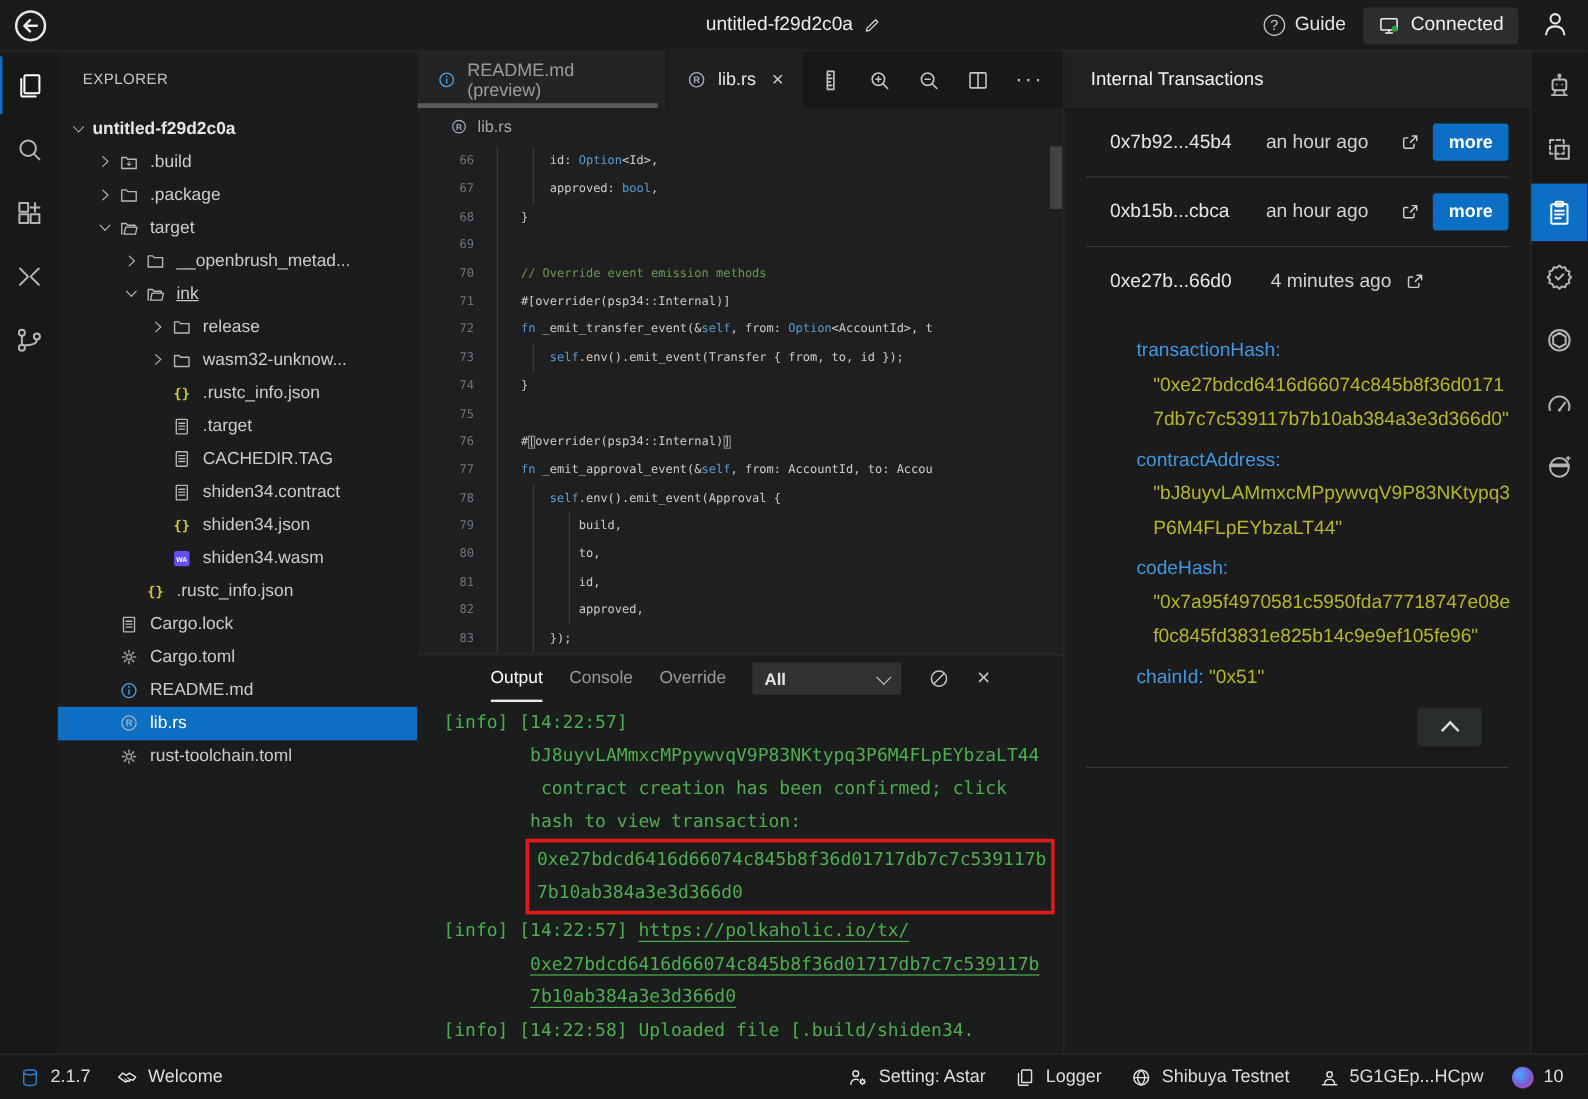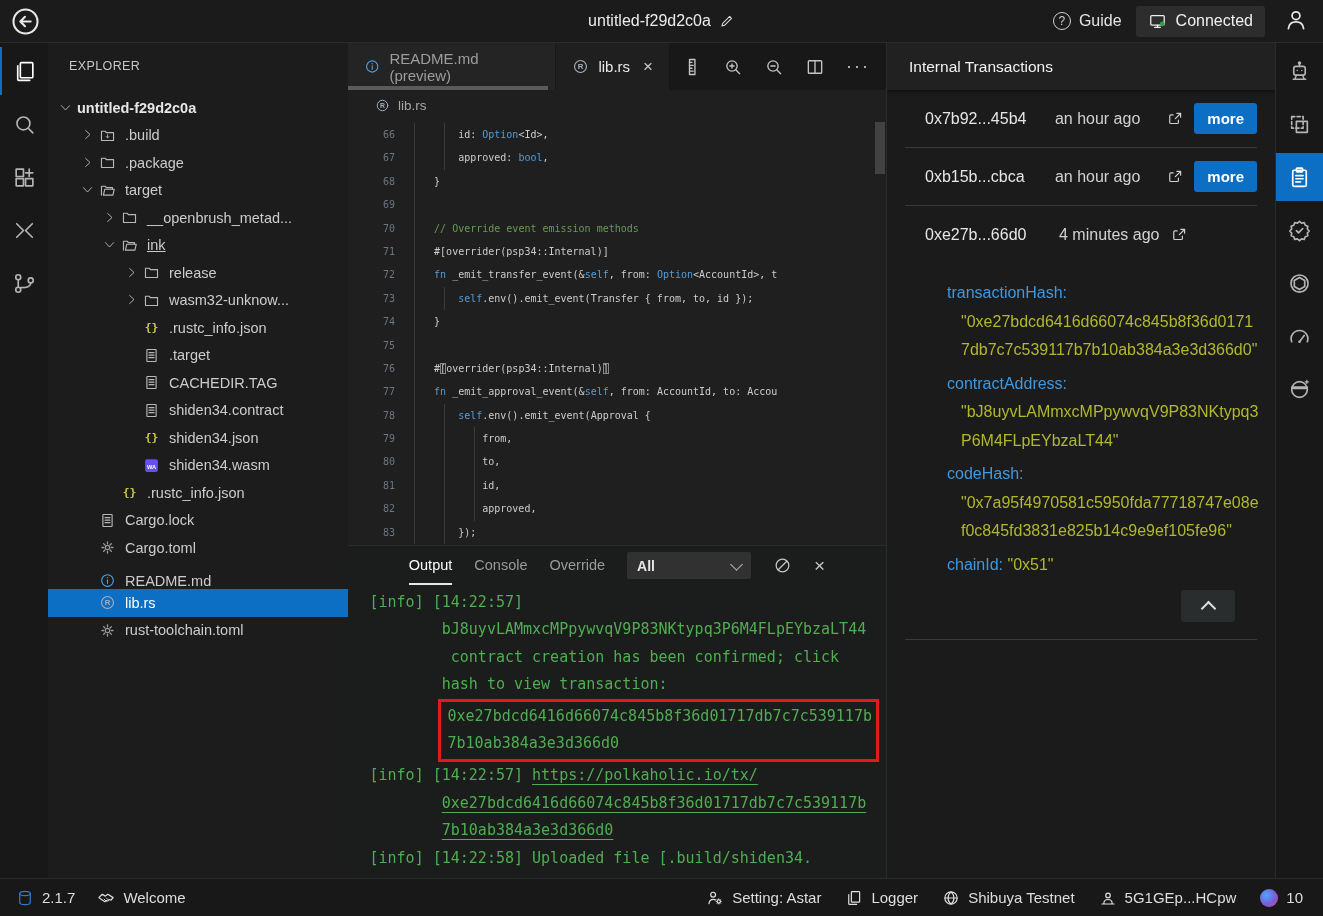--- a/index.html
+++ b/index.html
@@ -384,21 +384,21 @@
             <span class="lbl">Cargo.lock</span>
           </div>
           <div class="tree-row" style="padding-left: 32px;">
             <span class="ic chev"></span>
             <span class="ficon c-gear"><svg viewBox="0 0 24 24" fill="none" stroke="currentColor" stroke-width="1.6" stroke-linecap="round" stroke-linejoin="round">
                 <circle cx="12" cy="12" r="3"></circle>
                 <path d="M12 4.2v2.6M12 17.2v2.6M4.2 12h2.6M17.2 12h2.6M6.5 6.5l1.9 1.9M15.6 15.6l1.9 1.9M17.5 6.5l-1.9 1.9M8.4 15.6l-1.9 1.9" stroke-width="1.9"></path>
               </svg></span>
             <span class="lbl">Cargo.toml</span>
           </div>
-          <div class="tree-row" style="padding-left: 32px; align-items: flex-end;">
+          <div class="tree-row" style="padding-left: 32px;">
             <span class="ic chev"></span>
             <span class="ficon c-info"><svg viewBox="0 0 24 24" fill="none" stroke="currentColor" stroke-width="1.6" stroke-linecap="round" stroke-linejoin="round">
                 <circle cx="12" cy="12" r="8.2"></circle>
                 <path d="M12 11v5"></path>
                 <circle cx="12" cy="7.9" r="1" fill="currentColor" stroke="none"></circle>
               </svg></span>
             <span class="lbl">README.md</span>
           </div>
           <div class="tree-row selected" style="padding-left: 32px;">
             <span class="ic chev"></span>
@@ -527,21 +527,21 @@
           <div class="code-line">
             <span class="gutter">77</span>
             <span class="lc"><span class="g" style="left: 4px;"></span><span class="t-fg">    </span><span class="t-kw">fn</span><span class="t-fg"> _emit_approval_event(&amp;</span><span class="t-kw">self</span><span class="t-fg">, from: AccountId, to: Accou</span></span>
           </div>
           <div class="code-line">
             <span class="gutter">78</span>
             <span class="lc"><span class="g" style="left: 4px;"></span><span class="g" style="left: 34px;"></span><span class="t-fg">        </span><span class="t-kw">self</span><span class="t-fg">.env().emit_event(Approval {</span></span>
           </div>
           <div class="code-line">
             <span class="gutter">79</span>
-            <span class="lc"><span class="g" style="left: 4px;"></span><span class="g" style="left: 34px;"></span><span class="g" style="left: 64px;"></span><span class="t-fg">            from,</span></span>
+            <span class="lc"><span class="g" style="left: 4px;"></span><span class="g" style="left: 34px;"></span><span class="g" style="left: 64px;"></span><span class="t-fg">            build,</span></span>
           </div>
           <div class="code-line">
             <span class="gutter">80</span>
             <span class="lc"><span class="g" style="left: 4px;"></span><span class="g" style="left: 34px;"></span><span class="g" style="left: 64px;"></span><span class="t-fg">            to,</span></span>
           </div>
           <div class="code-line">
             <span class="gutter">81</span>
             <span class="lc"><span class="g" style="left: 4px;"></span><span class="g" style="left: 34px;"></span><span class="g" style="left: 64px;"></span><span class="t-fg">            id,</span></span>
           </div>
           <div class="code-line">

